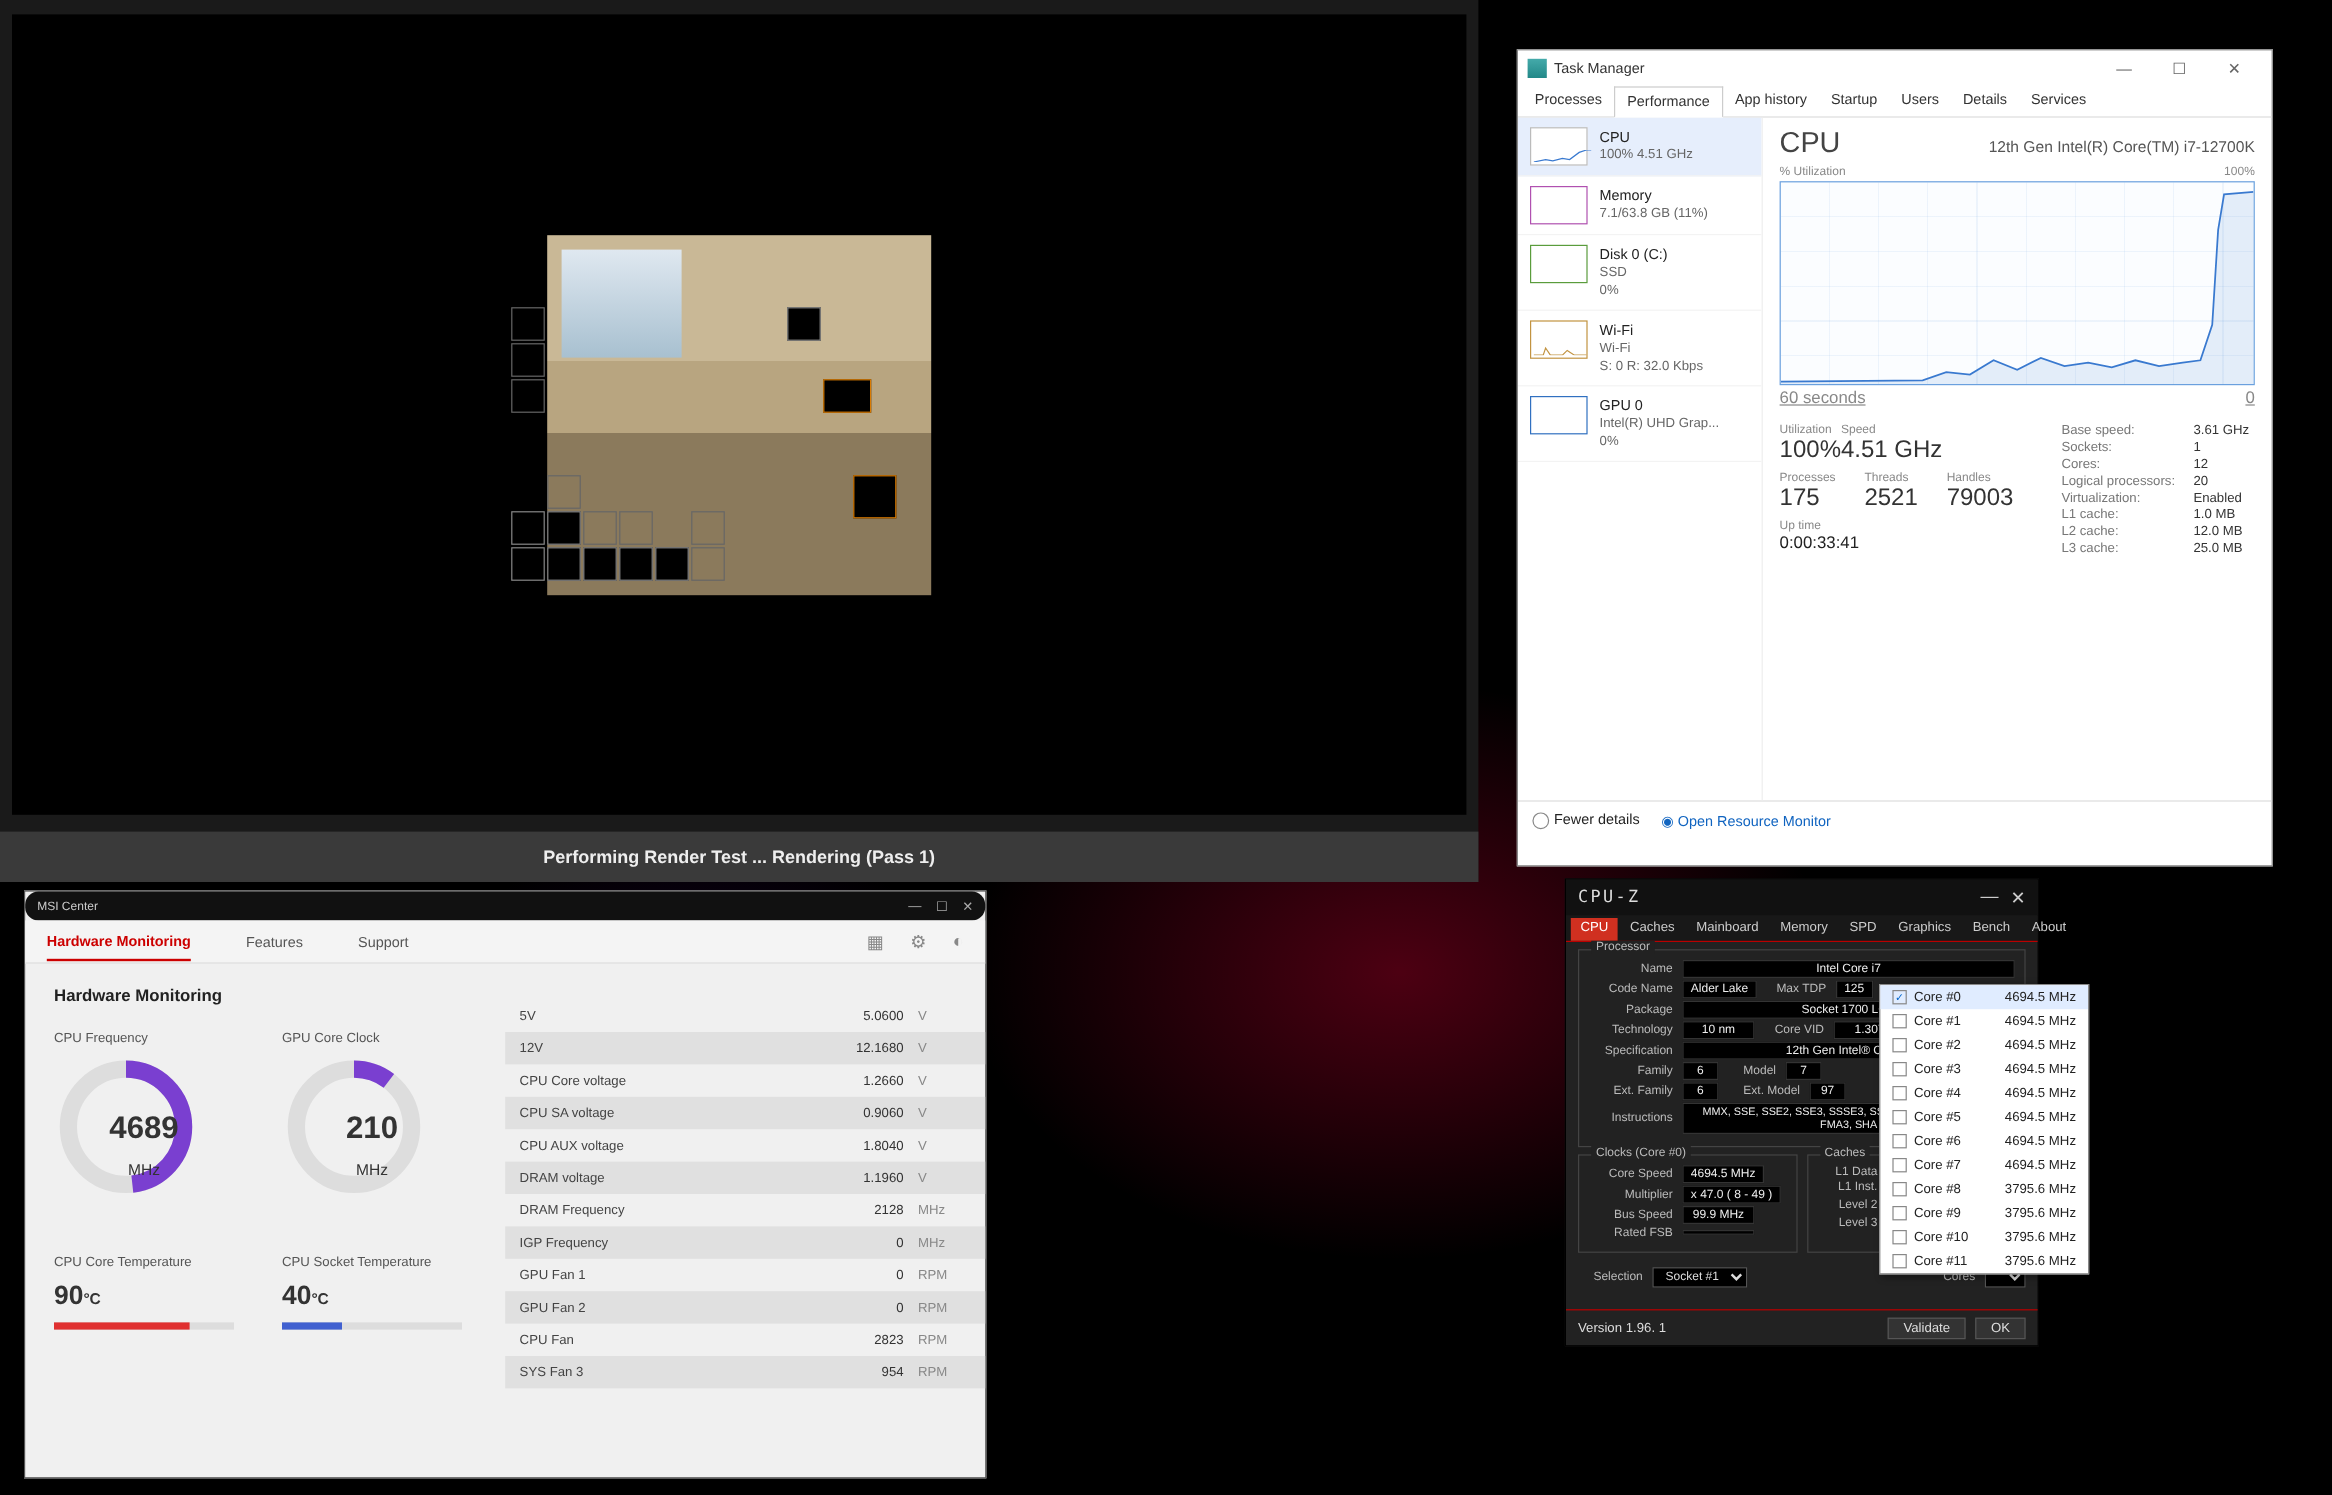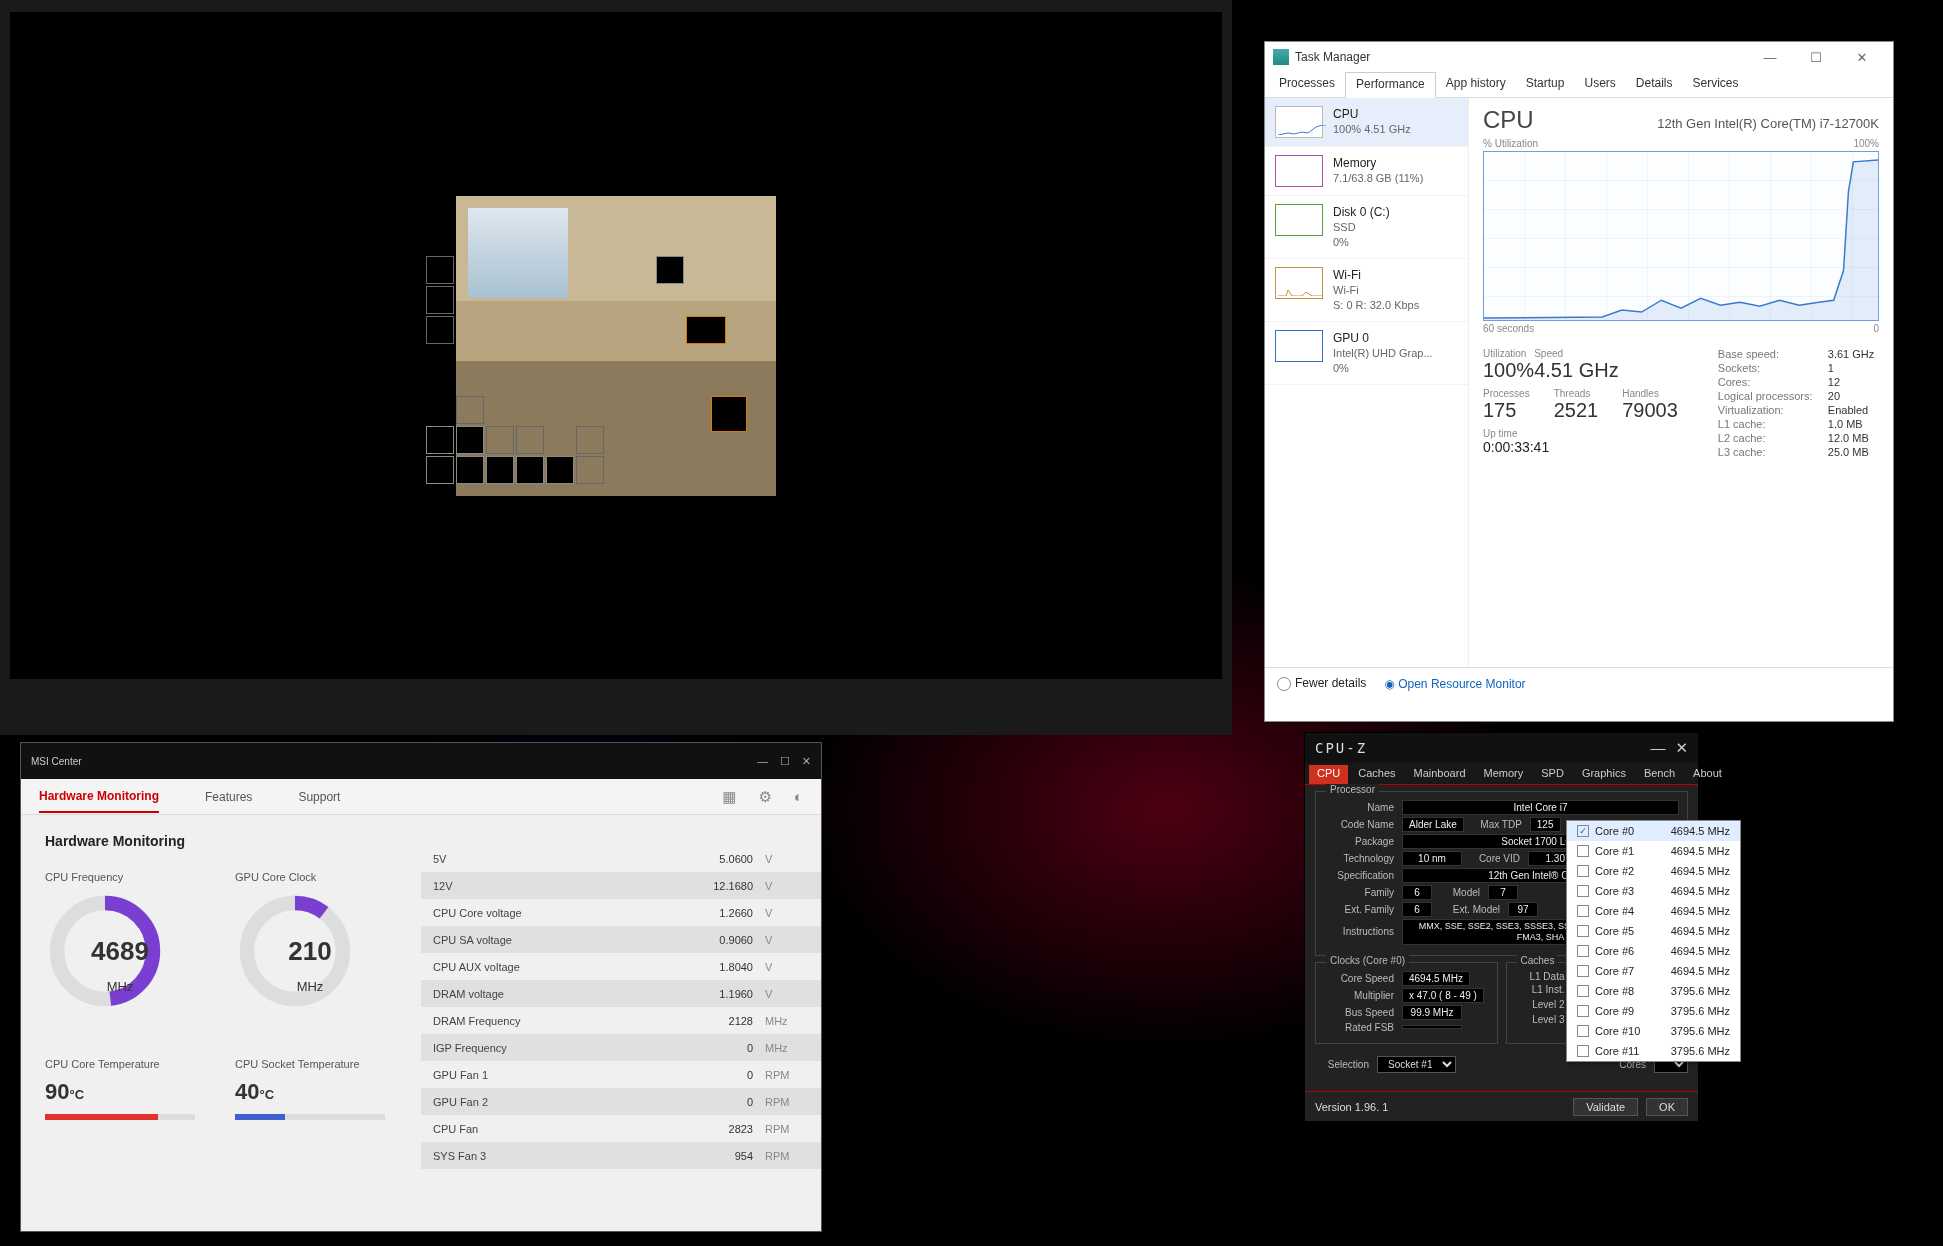--- a/index.html
+++ b/index.html
@@ -47,33 +47,33 @@
 .tm-hdr { display:flex; justify-content:space-between; align-items:baseline; }
 .tm-hdr .big { font-size:24px; font-weight:400; color:#444; }
 .tm-hdr .name { font-size:13px; color:#555; }
 .tm-graph-lbl { display:flex; justify-content:space-between; font-size:10px; color:#888; margin-top:4px; }
 .tm-graph { height:170px; border:1px solid #6aa0de; margin-top:2px; background:
  repeating-linear-gradient(to right, transparent 0 40px, rgba(106,160,222,.1) 40px 41px),
  repeating-linear-gradient(to bottom, transparent 0 28px, rgba(106,160,222,.1) 28px 29px),
  #fbfdff; position:relative; overflow:hidden; }
 .tm-graph-line { position:absolute; left:0; right:0; bottom:0; height:100%; }
 .tm-graph-line svg { width:100%; height:100%; }
-.tm-graph-axis { display:flex; justify-content:space-between; font-size:10px; color:#888; margin-top:2px; }
+.tm-graph-axis { display:flex; justify-content:space-between; font-size:14px; color:#888; margin-top:2px;text-decoration:underline; }
 .tm-stats { display:flex; gap:40px; margin-top:14px; }
 .tm-statcol .lbl { font-size:10px; color:#888; }
 .tm-statcol .val { font-size:20px; color:#333; margin-bottom:6px; }
 .tm-kv { display:grid; grid-template-columns:110px auto; font-size:11px; color:#777; row-gap:2px; }
 .tm-kv .v { color:#333; }
 .tm-footer { height:32px; border-top:1px solid #ddd; display:flex; align-items:center; gap:18px; padding:0 12px; font-size:12px; }
 .tm-footer .lnk { color:#1064c0; cursor:pointer; }
 .tm-footer .circ { display:inline-block; width:14px; height:14px; border:1px solid #888; border-radius:50%; margin-right:4px; vertical-align:middle; }
 
 
 .msi { position:absolute; left:20px; top:742px; width:802px; height:490px; background:#f0f0f0; border:1px solid #555; color:#333; font-size:12px; }
-.msi-title { height:36px; background:#111; color:#ccc; font-size:10px; display:flex; align-items:center; padding:0 10px; justify-content:space-between; }
+.msi-title { height:24px; background:#111; color:#ccc; font-size:10px; display:flex; align-items:center; padding:0 10px; justify-content:space-between;border-radius:11px; }
 .msi-tctrls { display:flex; gap:12px; color:#aaa; font-size:11px; }
 .msi-tabs { height:36px; display:flex; align-items:center; padding:0 18px; gap:46px; background:#f4f4f4; border-bottom:1px solid #ddd; position:relative; }
 .msi-tab { font-size:12px; color:#555; cursor:pointer; padding:8px 0; }
 .msi-tab.active { color:#c00; border-bottom:2px solid #c00; font-weight:600; }
 .msi-tabs .right-icons { position:absolute; right:18px; display:flex; gap:22px; color:#888; font-size:15px; }
 .msi-body { display:flex; height:calc(100% - 58px); }
 .msi-left { width:400px; padding:18px 24px; }
 .msi-h { font-size:14px; font-weight:700; color:#222; margin-bottom:22px; }
 .msi-gauges { display:flex; gap:40px; }
 .gauge { width:150px; }
@@ -148,20 +148,21 @@
         <div class="tile" style="left:-30px;top:260px"></div>
         <div class="tile" style="left:0px;top:260px"></div>
         <div class="tile" style="left:30px;top:260px"></div>
         <div class="tile" style="left:60px;top:260px"></div>
         <div class="tile" style="left:90px;top:260px"></div>
         <div class="tile done" style="left:120px;top:260px"></div>
         <div class="tile active" style="left:255px;top:200px;width:36px;height:36px"></div>
       </div>
     </div>
   </div>
+  <div class="render-status">Performing Render Test ... Rendering (Pass 1)</div>
 </div>
 
 <div class="tm">
   <div class="tm-titlebar">
     <div class="tm-icon"></div>
     <div class="tm-title">Task Manager</div>
     <div class="tm-ctrl">—</div>
     <div class="tm-ctrl">☐</div>
     <div class="tm-ctrl">✕</div>
   </div>

